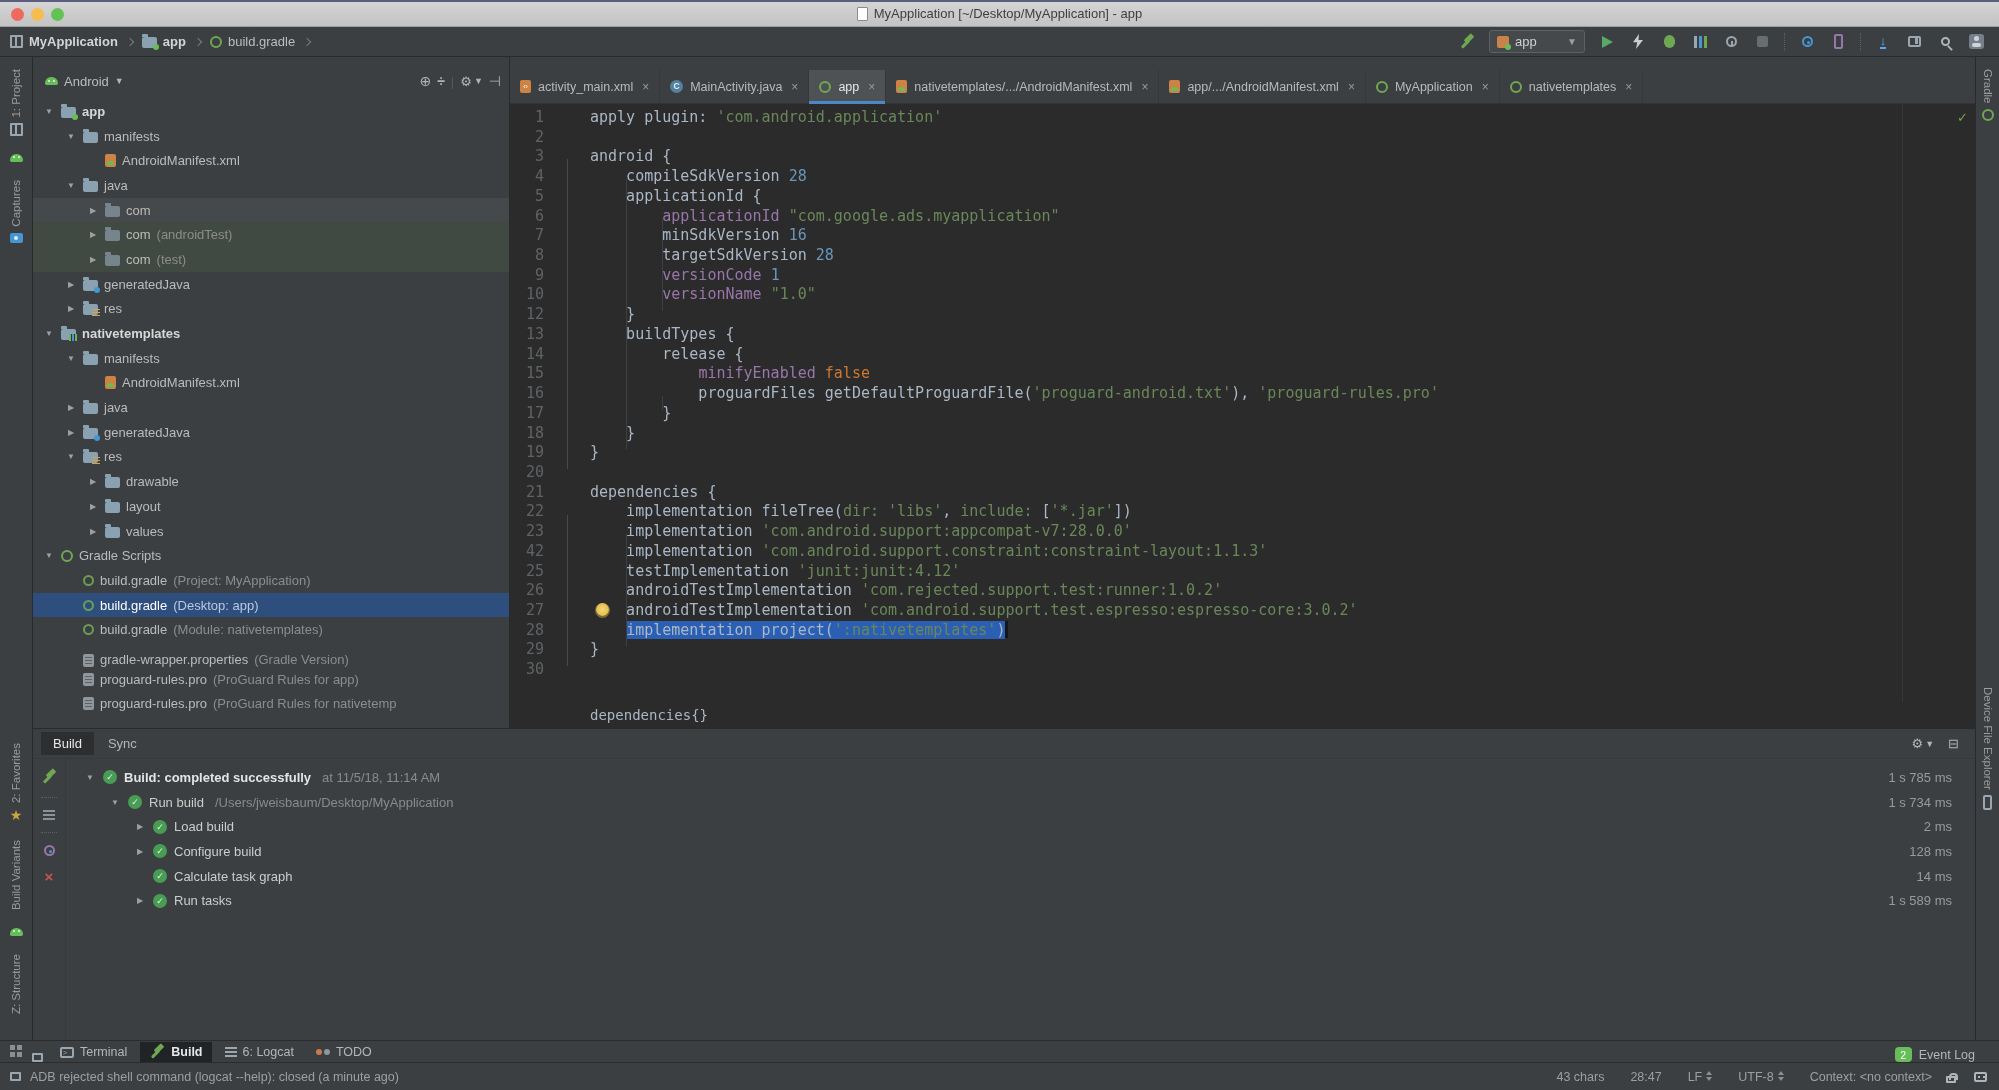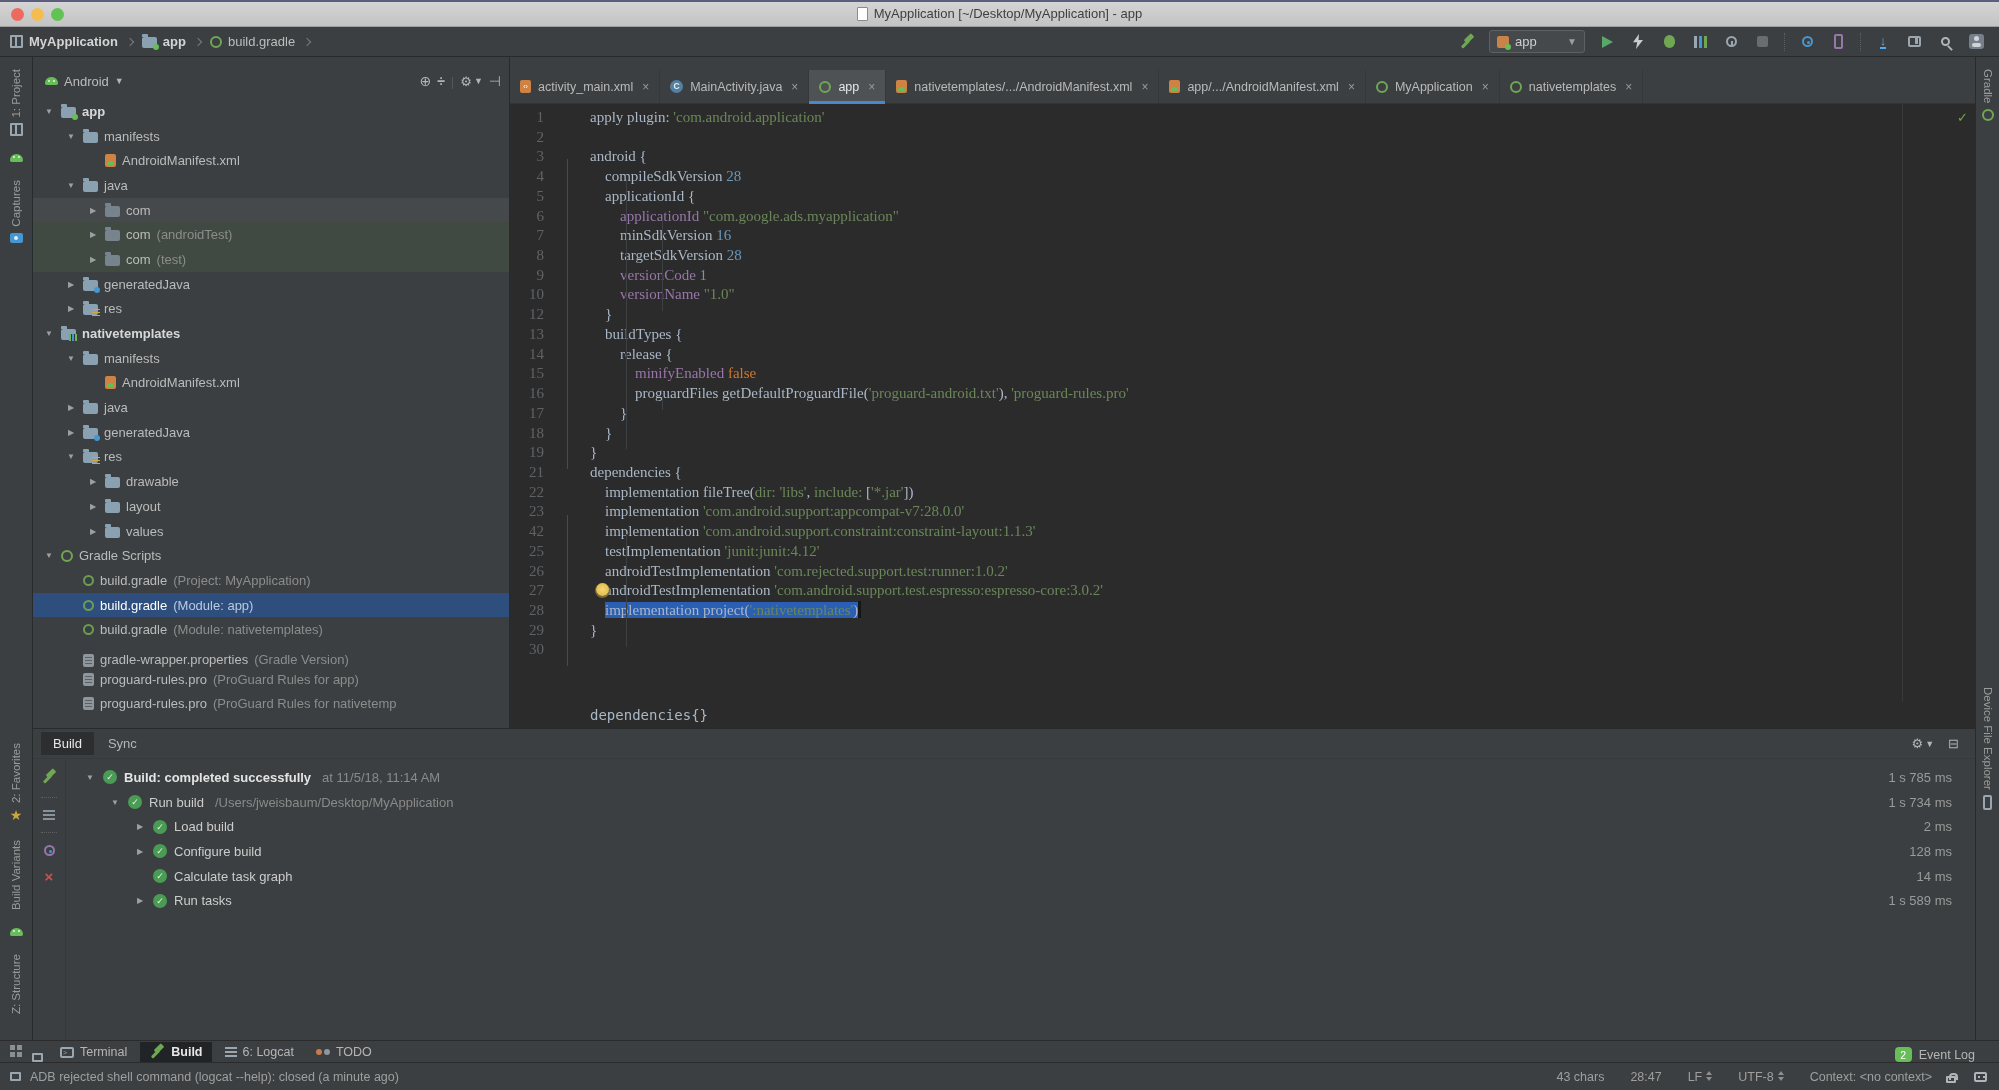--- a/index.html
+++ b/index.html
@@ -60,21 +60,21 @@
     border-bottom:1px solid #323537;display:flex;align-items:flex-end;}
   .etab{height:33px;display:flex;align-items:center;gap:7px;padding:0 10px;color:#b9b9b9;
     font-size:12.5px;border-right:1px solid #353739;position:relative;white-space:nowrap;}
   .etab.sel{background:#4e5254;color:#e6e6e6;}
   .etab.sel::after{content:"";position:absolute;left:0;right:0;bottom:-1px;height:3px;background:#4a88c7;}
   .etab .x{color:#9a9a9a;font-size:12px;margin-left:2px;}
   #inspectok{position:absolute;top:53px;right:7px;color:#73a74e;font-size:13px;}
   #codewrap{position:absolute;left:0;right:0;top:47px;bottom:26px;overflow:hidden;
     font-family:"DejaVu Sans Mono", monospace;font-size:15px;line-height:19.73px;}
   #codelines{position:relative;padding-top:4px;}
-  .cl{height:19.73px;white-space:pre;position:relative;font-family:Liberation Serif, serif;}
+  .cl{height:19.73px;white-space:pre;position:relative;}
   .ln{display:inline-block;width:34px;text-align:right;color:#606366;}
   .fold{display:inline-block;width:46px;}
   .c-d{color:#a9b7c6;} .c-s{color:#6a8759;} .c-n{color:#6897bb;}
   .c-p{color:#9876aa;} .c-k{color:#cc7832;} .c-m{color:#6a8759;}
   .selbg{background:#2b5fb4;}
   .caret{display:inline-block;width:3px;height:17px;background:#14161a;vertical-align:-3px;}
   .bulb{position:absolute;left:86px;top:2px;width:13px;height:13px;border-radius:50%;
     background:radial-gradient(#f3d877,#e0b23c);box-shadow:0 1px 0 1px #7b6a33;}
   .guide{position:absolute;width:1px;background:#3d4042;}
   .foldline{position:absolute;width:1px;background:#55585a;opacity:.7;}
@@ -441,21 +441,21 @@
         <div class="trow" style="padding-left: 32px;">
           <span class="arrow"></span>
           <span class="ic ic-gradle-file"></span>
           <span>build.gradle</span>
           <span class="sec">(Project: MyApplication)</span>
         </div>
         <div class="trow selected" style="padding-left: 32px;">
           <span class="arrow"></span>
           <span class="ic ic-gradle-file"></span>
           <span>build.gradle</span>
-          <span class="sec">(Module: app)</span>
+          <span class="sec">(Desktop: app)</span>
         </div>
         <div class="trow" style="padding-left: 32px;">
           <span class="arrow"></span>
           <span class="ic ic-gradle-file"></span>
           <span>build.gradle</span>
           <span class="sec">(Module: nativetemplates)</span>
         </div>
         <div class="trow" style="padding-left: 32px; align-items: flex-end;">
           <span class="arrow"></span>
           <span class="ic ic-props"></span>
@@ -530,20 +530,21 @@
           <div class="cl"><span class="ln">9</span><span class="fold"></span><span class="seg c-d">        </span><span class="seg c-p">versionCode </span><span class="seg c-n">1</span></div>
           <div class="cl"><span class="ln">10</span><span class="fold"></span><span class="seg c-d">        </span><span class="seg c-p">versionName </span><span class="seg c-s">"1.0"</span></div>
           <div class="cl"><span class="ln">12</span><span class="fold"></span><span class="seg c-d">    }</span></div>
           <div class="cl"><span class="ln">13</span><span class="fold"></span><span class="seg c-d">    buildTypes {</span></div>
           <div class="cl"><span class="ln">14</span><span class="fold"></span><span class="seg c-d">        release {</span></div>
           <div class="cl"><span class="ln">15</span><span class="fold"></span><span class="seg c-d">            </span><span class="seg c-p">minifyEnabled </span><span class="seg c-k">false</span></div>
           <div class="cl"><span class="ln">16</span><span class="fold"></span><span class="seg c-d">            proguardFiles getDefaultProguardFile(</span><span class="seg c-s">'proguard-android.txt'</span><span class="seg c-d">), </span><span class="seg c-s">'proguard-rules.pro'</span></div>
           <div class="cl"><span class="ln">17</span><span class="fold"></span><span class="seg c-d">        }</span></div>
           <div class="cl"><span class="ln">18</span><span class="fold"></span><span class="seg c-d">    }</span></div>
           <div class="cl"><span class="ln">19</span><span class="fold"></span><span class="seg c-d">}</span></div>
+          <div class="cl"><span class="ln">20</span><span class="fold"></span></div>
           <div class="cl"><span class="ln">21</span><span class="fold"></span><span class="seg c-d">dependencies {</span></div>
           <div class="cl"><span class="ln">22</span><span class="fold"></span><span class="seg c-d">    implementation fileTree(</span><span class="seg c-m">dir: </span><span class="seg c-s">'libs'</span><span class="seg c-d">, </span><span class="seg c-m">include: </span><span class="seg c-d">[</span><span class="seg c-s">'*.jar'</span><span class="seg c-d">])</span></div>
           <div class="cl"><span class="ln">23</span><span class="fold"></span><span class="seg c-d">    implementation </span><span class="seg c-s">'com.android.support:appcompat-v7:28.0.0'</span></div>
           <div class="cl"><span class="ln">42</span><span class="fold"></span><span class="seg c-d">    implementation </span><span class="seg c-s">'com.android.support.constraint:constraint-layout:1.1.3'</span></div>
           <div class="cl"><span class="ln">25</span><span class="fold"></span><span class="seg c-d">    testImplementation </span><span class="seg c-s">'junit:junit:4.12'</span></div>
           <div class="cl"><span class="ln">26</span><span class="fold"></span><span class="seg c-d">    androidTestImplementation </span><span class="seg c-s">'com.rejected.support.test:runner:1.0.2'</span></div>
           <div class="cl"><span class="ln">27</span><span class="fold"></span><span class="seg c-d">    androidTestImplementation </span><span class="seg c-s">'com.android.support.test.espresso:espresso-core:3.0.2'</span><span class="bulb"></span></div>
           <div class="cl"><span class="ln">28</span><span class="fold"></span><span class="seg c-d">    </span><span class="seg c-d selbg">implementation project(</span><span class="seg c-s selbg">':nativetemplates'</span><span class="seg c-d selbg">)</span><span class="caret"></span></div>
           <div class="cl"><span class="ln">29</span><span class="fold"></span><span class="seg c-d">}</span></div>
           <div class="cl"><span class="ln">30</span><span class="fold"></span></div>

